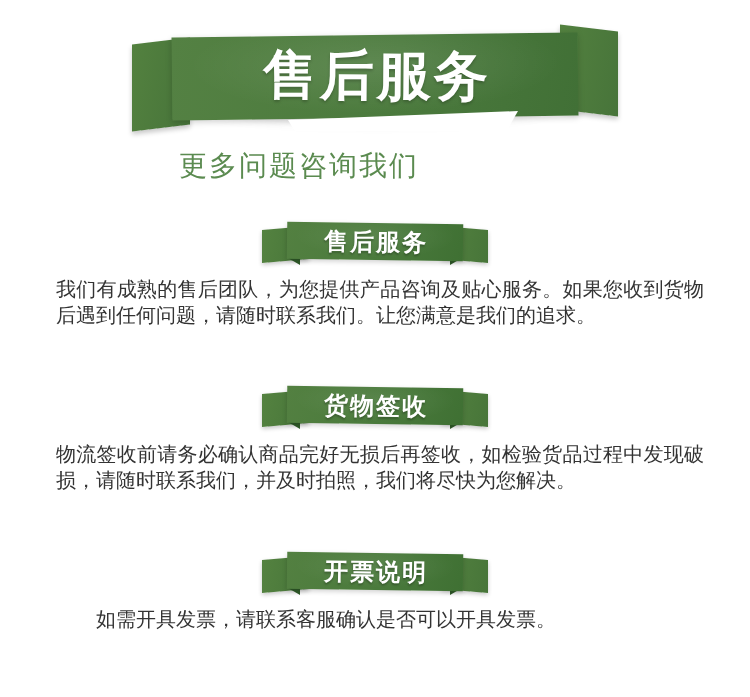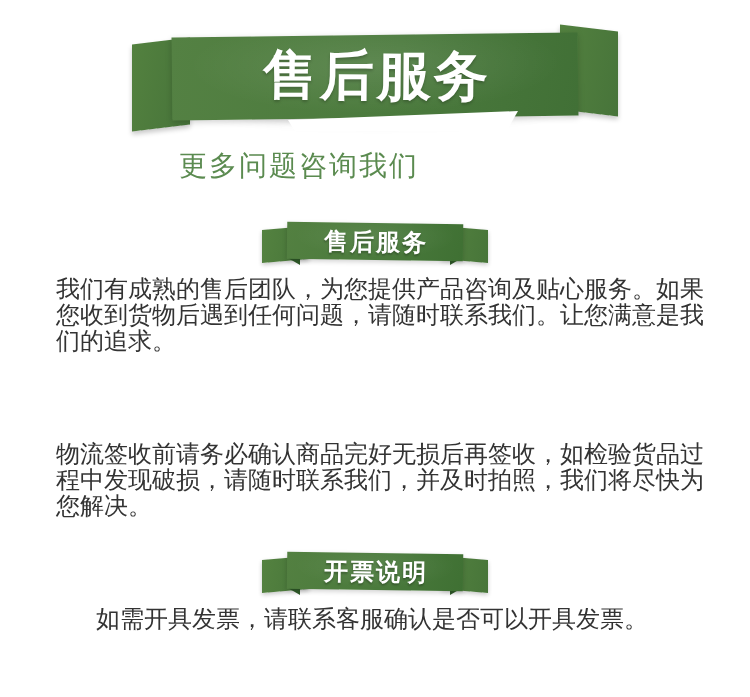--- a/index.html
+++ b/index.html
@@ -100,21 +100,21 @@
     text-indent: 2px;
     text-shadow: 0 2px 2px rgba(0,0,0,0.25);
     white-space: nowrap;
   }
 
   
   .para {
     position: absolute; left: 56px; width: 648px;
     margin: 0;
     color: #333333;
-    font-size: 24px;
+    font-size: 20px;
     line-height: 26px;
     text-align: left;
     text-align: justify;
   }
   .para.p1 { top: 276px; }
   .para.p2 { top: 441px; }
   .para.p3 { top: 606px; margin-left: 40px; }
 </style>
 </head>
 <body>
@@ -137,20 +137,29 @@
     <div class="w w-l"></div>
     <div class="w w-r"></div>
     <div class="fold fold-l"></div>
     <div class="fold fold-r"></div>
     <div class="sm-band">
       <span class="sm-heading">售后服务</span>
     </div>
   </div>
   <p class="para p1">我们有成熟的售后团队，为您提供产品咨询及贴心服务。如果您收到货物后遇到任何问题，请随时联系我们。让您满意是我们的追求。</p>
 
+  <div class="ribbon-sm r2">
+    <div class="w w-l"></div>
+    <div class="w w-r"></div>
+    <div class="fold fold-l"></div>
+    <div class="fold fold-r"></div>
+    <div class="sm-band">
+      <span class="sm-heading">货物签收</span>
+    </div>
+  </div>
   <p class="para p2">物流签收前请务必确认商品完好无损后再签收，如检验货品过程中发现破损，请随时联系我们，并及时拍照，我们将尽快为您解决。</p>
 
   <div class="ribbon-sm r3">
     <div class="w w-l"></div>
     <div class="w w-r"></div>
     <div class="fold fold-l"></div>
     <div class="fold fold-r"></div>
     <div class="sm-band">
       <span class="sm-heading">开票说明</span>
     </div>

